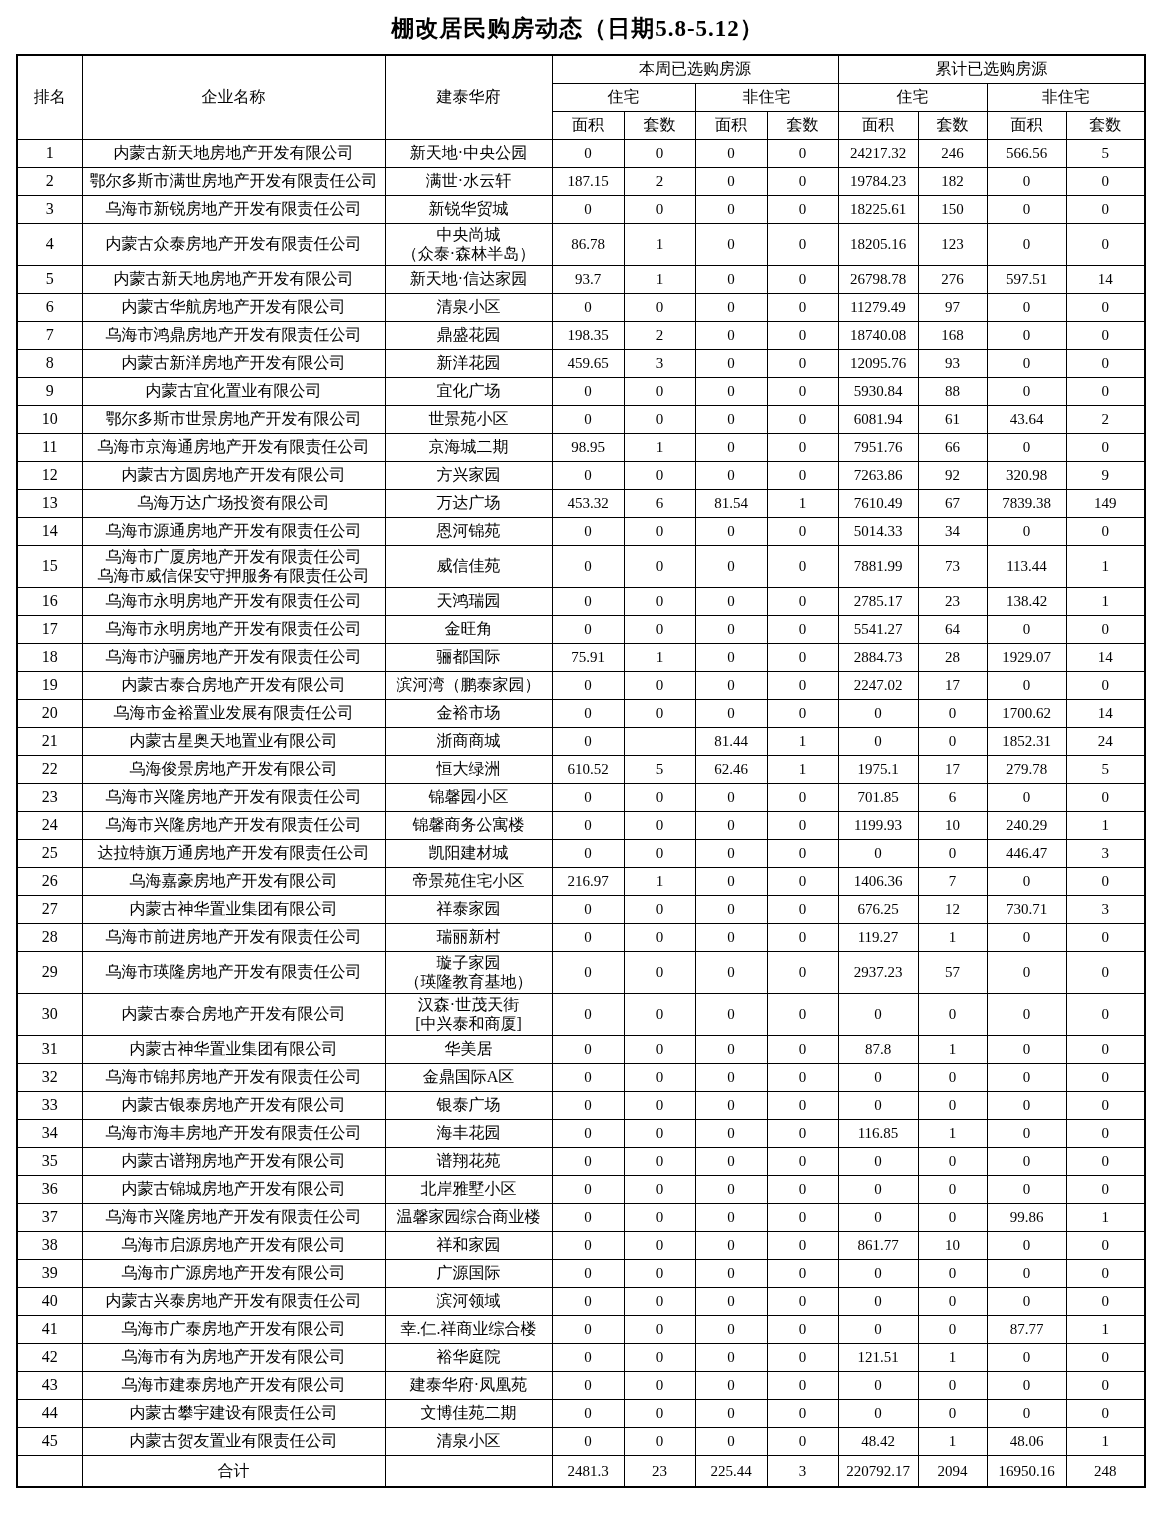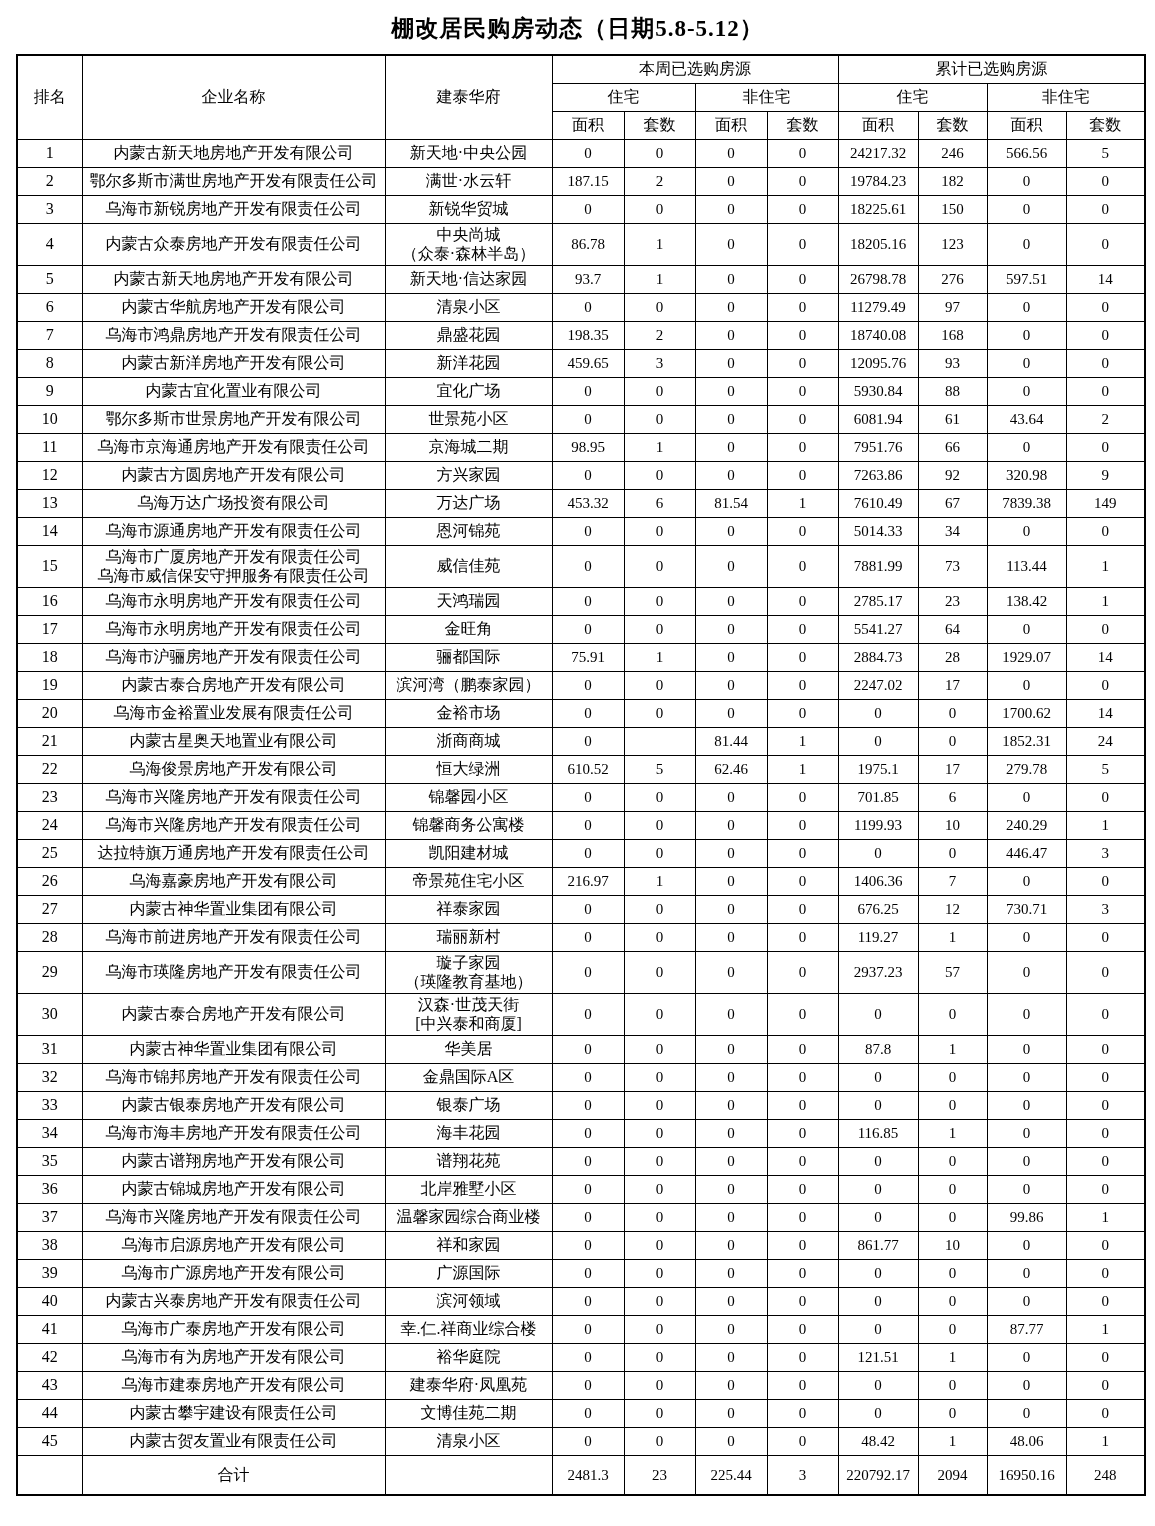--- a/index.html
+++ b/index.html
@@ -29,21 +29,21 @@
     text-align:center;
     vertical-align:middle;
     padding:1px 2px;
     overflow:hidden;
     font-weight:normal;
     font-size:16px;
     line-height:1.22;
   }
   thead tr{height:28px;}
   tbody tr{height:28px;}
-  tbody tr.total-row{height:40px;}
+  tbody tr.total-row{height:32px;}
   td.c1,td.c2{white-space:pre-line;}
   td.c3,td.c4,td.c5,td.c6,td.c7,td.c8,td.c9,td.c10{font-size:15px;}
 </style>
 </head>
 <body>
 
 <div class="page">
   <div class="title">棚改居民购房动态（日期5.8-5.12）</div>
 
   <table>

